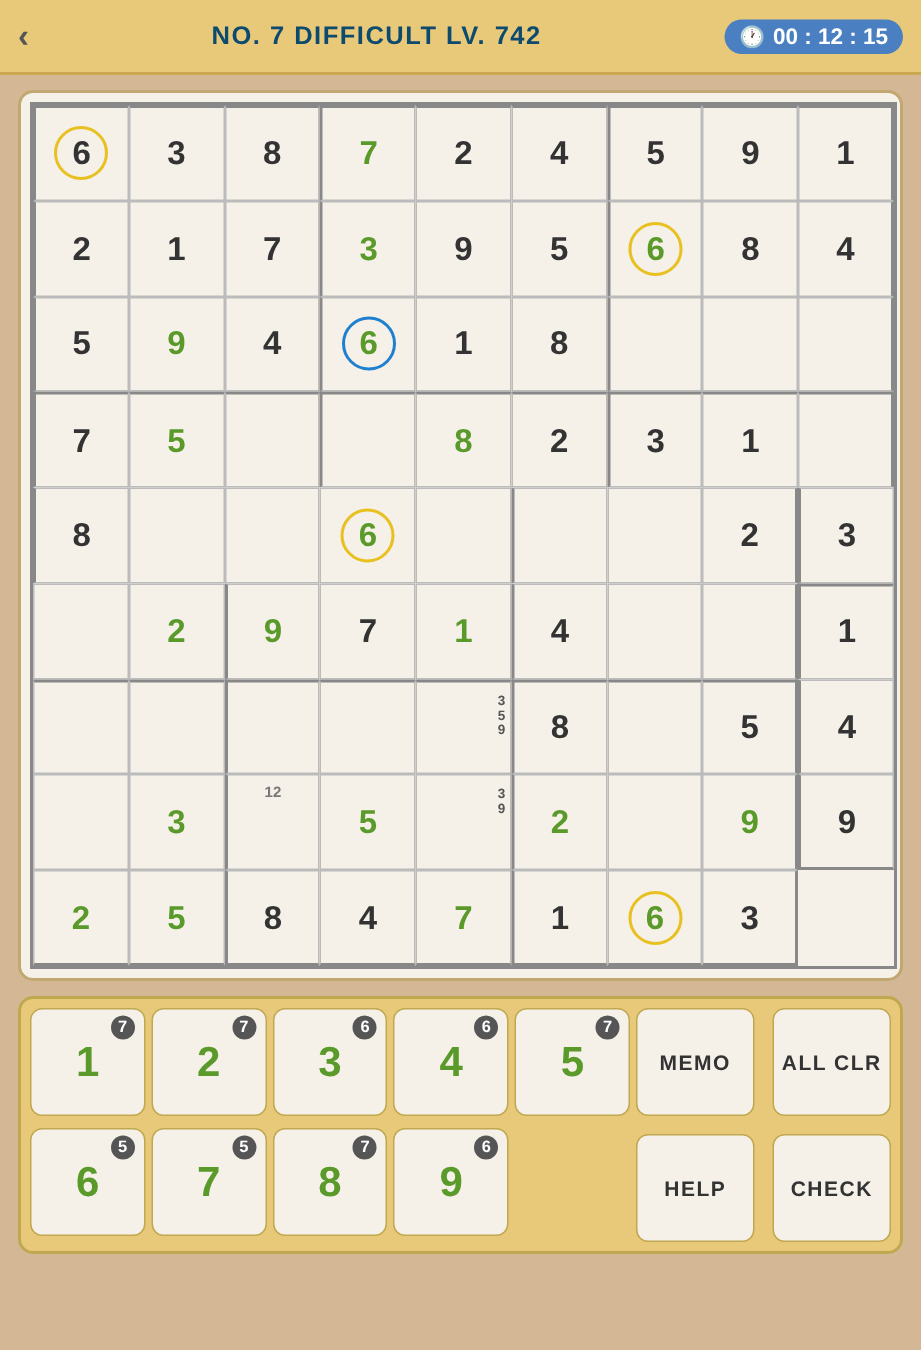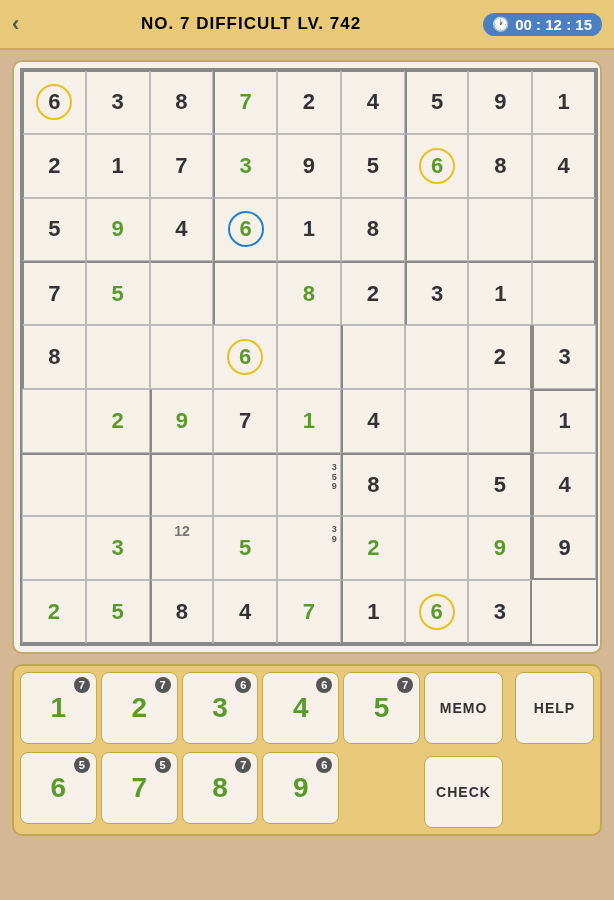--- a/index.html
+++ b/index.html
@@ -24,21 +24,21 @@
     }
     #back-btn {
       font-size: 22px;
       color: #555;
       cursor: pointer;
       font-weight: bold;
     }
     #title-text {
       font-size: 17px;
       font-weight: bold;
-      color: #000000;
+      color: #0c4a6e;
       letter-spacing: 1px;
     }
     #timer-area {
       display: flex;
       align-items: center;
       background: #4a7fc1;
       border-radius: 12px;
       padding: 3px 10px;
       color: white;
       font-size: 15px;
@@ -378,21 +378,21 @@
         <span class="main-num" style="color: rgb(51, 51, 51);">5</span>
       </div>
       <div class="cell given" data-row="7" data-col="0">
         <span class="main-num" style="color: rgb(51, 51, 51);">4</span>
       </div>
       <div class="cell given" data-row="7" data-col="1"></div>
       <div class="cell user" data-row="7" data-col="2">
         <span class="main-num" style="color: rgb(90, 154, 42);">3</span>
       </div>
       <div class="cell given" data-row="7" data-col="3">
-        <span style="position: absolute; top: 6px; left: 50%; transform: translateX(-50%); font-size: 14px; color: rgb(119, 119, 119);">12</span>
+        <span style="position: absolute; top: 6px; left: 50%; transform: translateX(-50%); font-size: 10px; color: rgb(119, 119, 119);">12</span>
       </div>
       <div class="cell user" data-row="7" data-col="4">
         <span class="main-num" style="color: rgb(90, 154, 42);">5</span>
       </div>
       <div class="cell given" data-row="7" data-col="5">
         <div class="memo-vertical">
           <span>3</span>
           <span>9</span>
         </div>
       </div>
@@ -467,16 +467,17 @@
         <span class="badge">7</span>
         <span style="color: rgb(90, 154, 42);">8</span>
       </div>
       <div class="num-btn">
         <span class="badge">6</span>
         <span style="color: rgb(90, 154, 42);">9</span>
       </div>
     </div>
   <div id="action-btns">
     <div class="action-btn">MEMO</div>
+    <div class="action-btn">ALL CLR</div>
     <div class="action-btn">HELP</div>
     <div class="action-btn">CHECK</div>
   </div>
 </div>
 
 </body></html>

